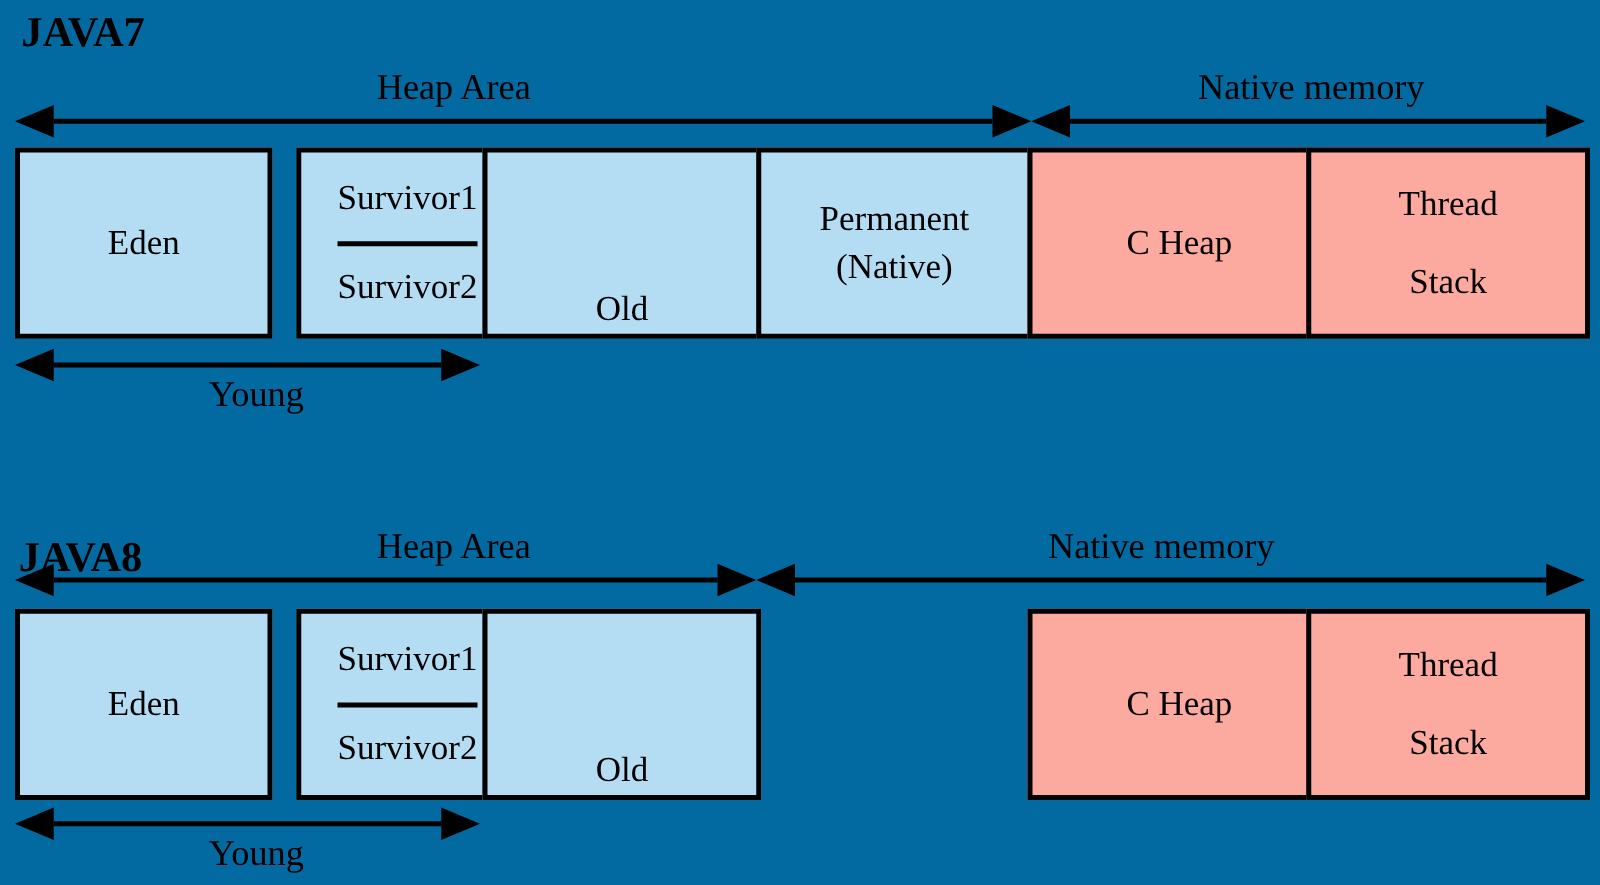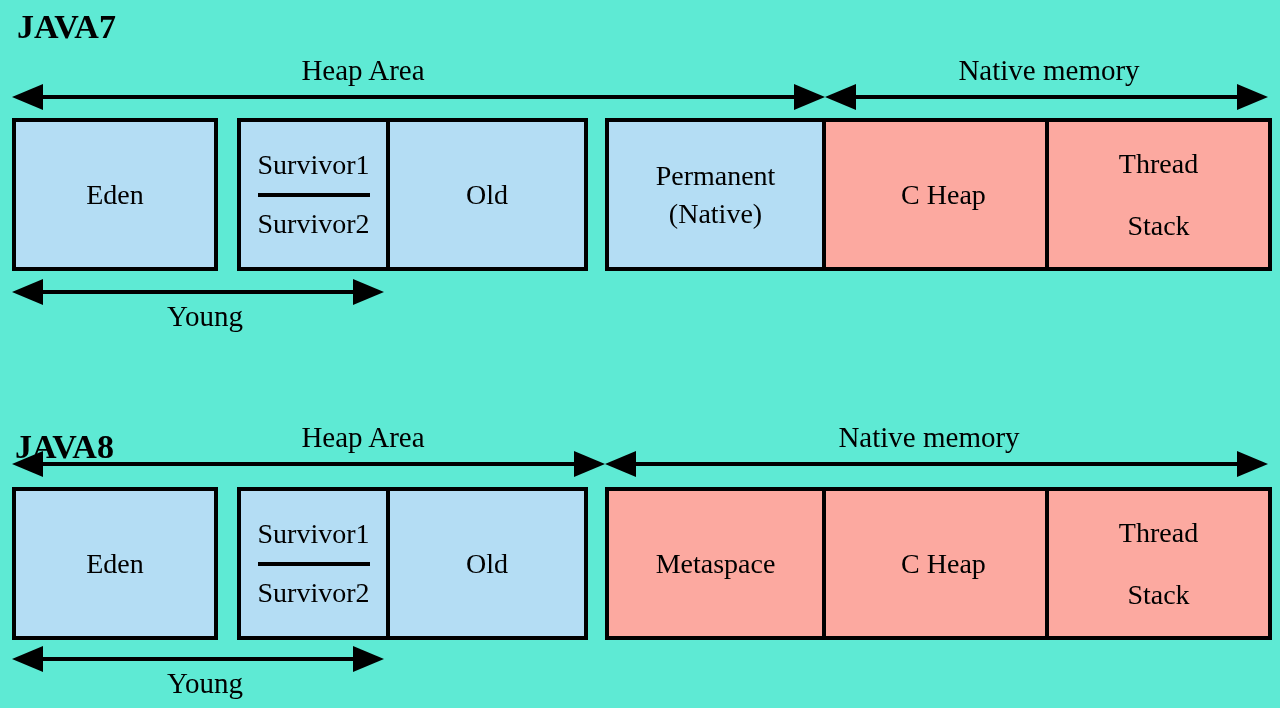--- a/index.html
+++ b/index.html
@@ -1,19 +1,19 @@
 <!DOCTYPE html>
 <html><head>
 <meta charset="utf-8">
 <style>
   html,body{margin:0;padding:0;background:#fff;}
   .canvas{
     position:relative;
     width:1280px;height:708px;
-    background:#5eead4;
+    background:#0369a1;
     overflow:hidden;
     font-family:"Liberation Serif","DejaVu Serif",serif;
     color:#000;
     --heap:#B4DDF4;
     --native:#FCA9A0;
     --line:#000000;
   }
   .section-title{
     position:absolute;
     font-size:34px;
@@ -59,37 +59,37 @@
     flex-direction:column;
     align-items:center;
     justify-content:center;
     text-align:center;
     font-size:28px;
     line-height:38px;
   }
   .heap{background:var(--heap);}
   .native{background:var(--native);}
   .survivor-box{
-    align-items:center;
+    align-items:flex-end;
     justify-content:flex-start;
-    padding:16px;
+    padding:4px;
   }
   .surv-cell{
     flex:1 1 0;
     display:flex;
     align-items:center;
     justify-content:center;
   }
   .surv-cell.first{
     border-bottom:4px solid var(--line);
   }
   
   .x-eden    {left:12px;  width:206px;}
   .x-survivor{left:237px; width:153px;}
-  .x-old     {left:386px; width:202px;}
+  .x-old     {left:386px; width:223px;justify-content:flex-end;}
   .x-box4    {left:605px; width:221px;}
   .x-cheap   {left:822px; width:227px;padding-left:16px;}
   .x-thread  {left:1045px;width:227px;gap:24px;}
 </style>
 </head>
 <body>
 
 <div class="canvas" style="--heap: #B4DDF4; --native: #FCA9A0; --line: #000000;">
 
   <div class="section-title" style="left:17px;top:8px;">JAVA7</div>
@@ -172,23 +172,20 @@
     </div>
     <div class="surv-cell">
       <span>Survivor2</span>
     </div>
   </div>
 
   <div class="mem-box heap x-old" style="top:487px;">
     <span>Old</span>
   </div>
 
-  <div class="mem-box native x-box4" style="top:487px;">
-    <span>Metaspace</span>
-  </div>
 
   <div class="mem-box native x-cheap" style="top:487px;">
     <span>C Heap</span>
   </div>
 
   <div class="mem-box native x-thread" style="top:487px;">
     <span>Thread</span>
     <span>Stack</span>
   </div>
 

